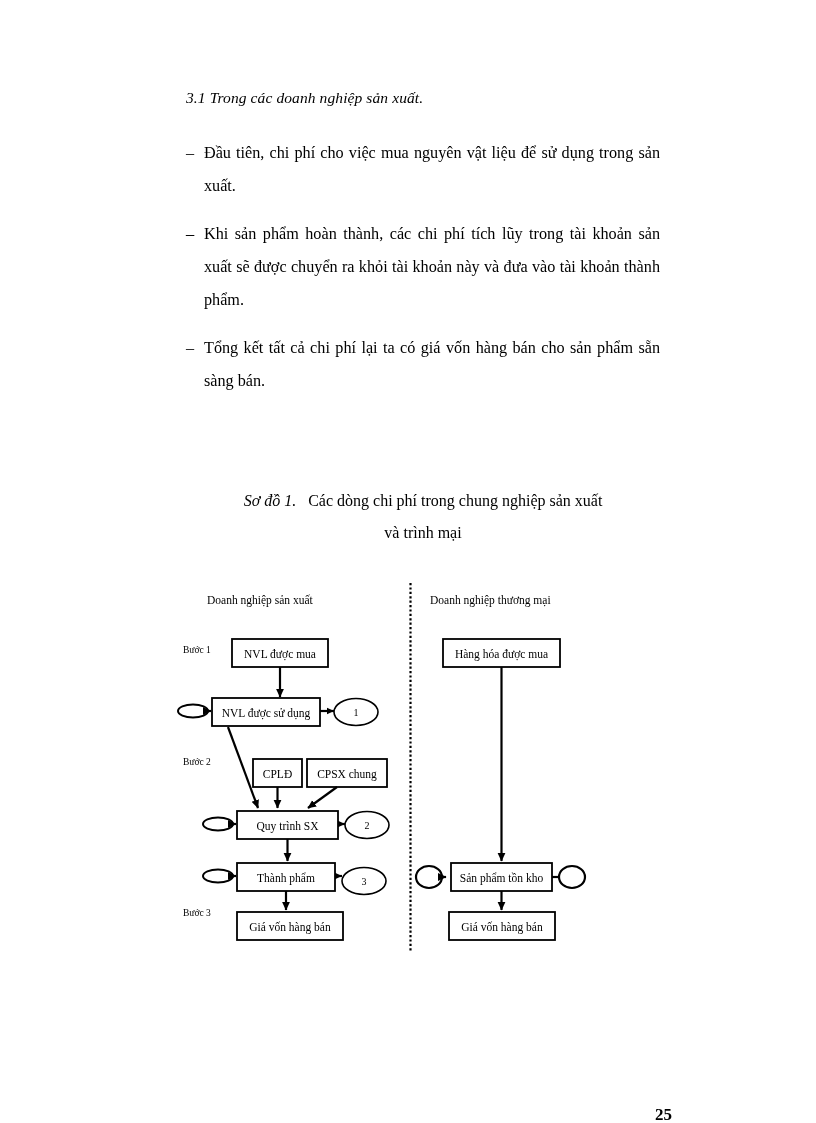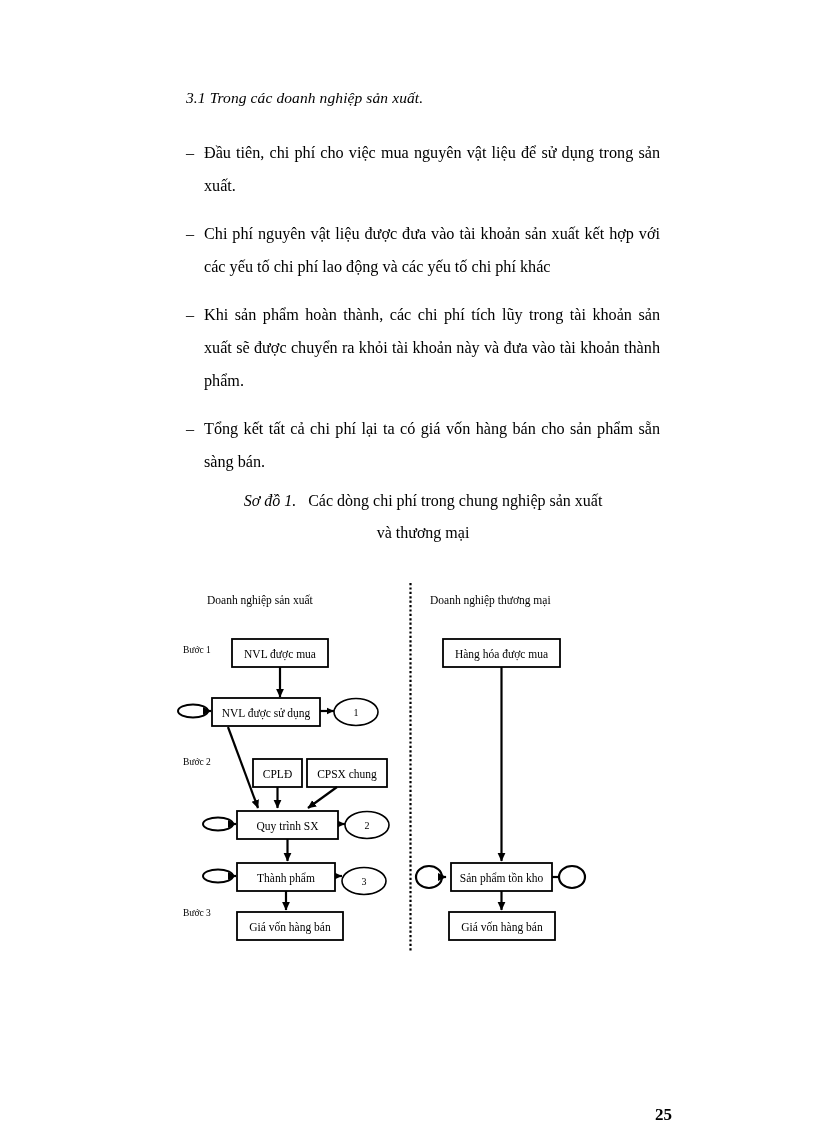--- a/index.html
+++ b/index.html
@@ -99,42 +99,41 @@
 
     <p class="heading">3.1 Trong các doanh nghiệp sản xuất.</p>
 
     <div class="bullet">
       <span class="dash">–</span>
       <span>Đầu tiên, chi phí cho việc mua nguyên vật liệu để sử dụng trong sản xuất.</span>
     </div>
 
     <div class="bullet">
       <span class="dash">–</span>
-      <span>Chi phí nguyên vật liệu được đưa vào tài khoản sản xuất kết hợp với các yếu tố chi phí lao động và các yếu tố chi phí khác</span>
     </div>
 
     <div class="bullet">
       <span class="dash">–</span>
       <span>Khi sản phẩm hoàn thành, các chi phí tích lũy trong tài khoản sản xuất sẽ được chuyển ra khỏi tài khoản này và đưa vào tài khoản thành phẩm.</span>
     </div>
 
     <div class="bullet">
       <span class="dash">–</span>
       <span>Tổng kết tất cả chi phí lại ta có giá vốn hàng bán cho sản phẩm sẵn sàng bán.</span>
     </div>
 
   </div>
 
   <div class="caption">
     <div>
       <span class="capnum">Sơ đồ 1.</span>
       <span>&nbsp;</span>
       <span>Các dòng chi phí trong chung nghiệp sản xuất</span>
     </div>
-    <div>và thương mại</div>
+    <div>và trình mại</div>
   </div>
 
   <div class="diagram">
     <svg width="816" height="1123" viewBox="0 0 816 1123" xmlns="http://www.w3.org/2000/svg">
 
       <defs>
         <marker id="arrowFilled" markerWidth="9" markerHeight="9" refX="8" refY="4.5" orient="auto" markerUnits="userSpaceOnUse">
           <path d="M0,0.6 L8.6,4.5 L0,8.4 z" fill="#000"></path>
         </marker>
         <marker id="arrowSmall" markerWidth="8" markerHeight="8" refX="7.4" refY="4" orient="auto" markerUnits="userSpaceOnUse">

